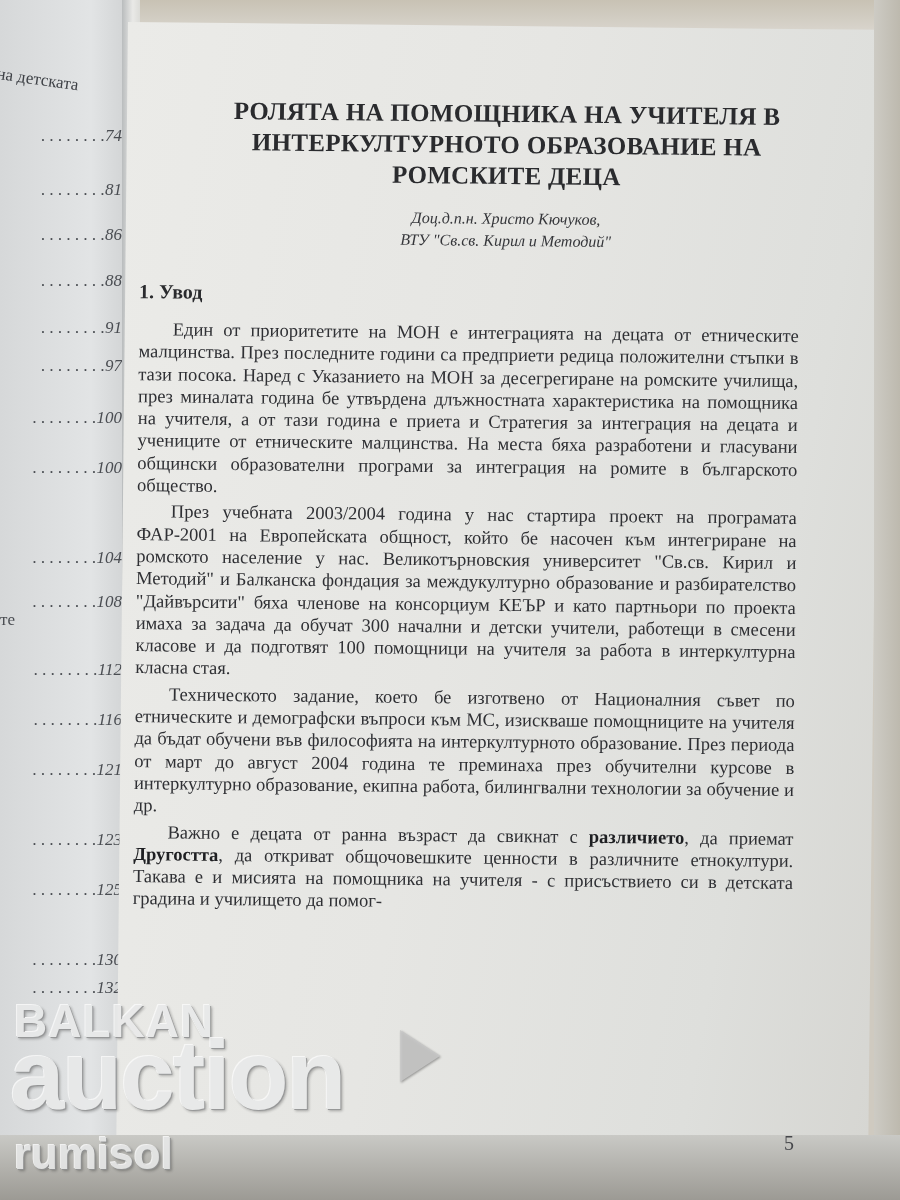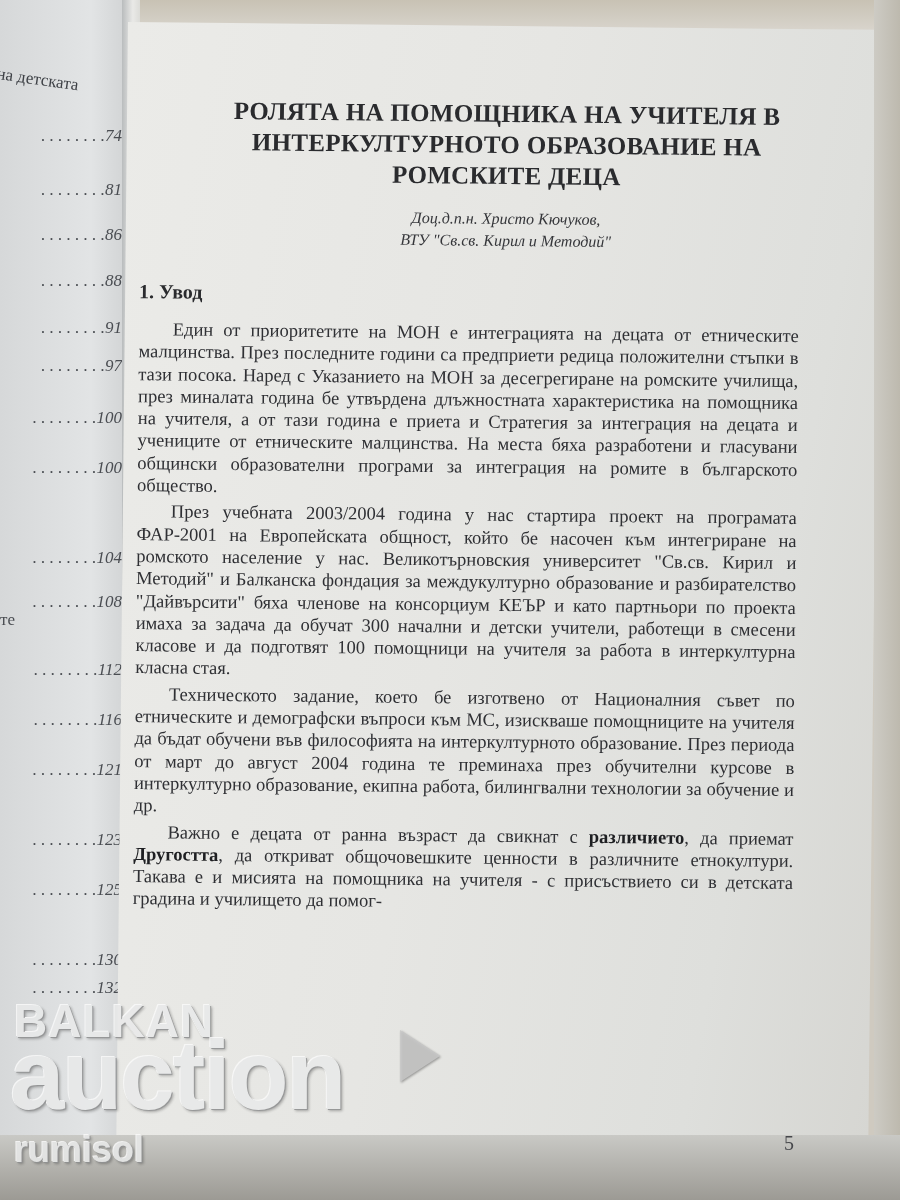--- a/index.html
+++ b/index.html
@@ -66,21 +66,21 @@
     position:absolute; left:648px; top:1108px; font-size:20px; color:#45464a;
   }
   
   .wm {
     position:absolute; color:#e9eaea; font-family:"Liberation Sans","DejaVu Sans",sans-serif;
     font-weight:bold; text-shadow:1px 1px 0 #8a8b8c, -1px -1px 0 #fafafa, 2px 2px 3px rgba(0,0,0,0.35);
     opacity:0.85; line-height:1;
   }
   .wm-balkan { left:14px; top:998px; font-size:46px; letter-spacing:1px; }
   .wm-auction { left:10px; top:1026px; font-size:98px; letter-spacing:-2px; }
-  .wm-rumisol { left:14px; top:1132px; font-size:36px; }
+  .wm-rumisol { left:14px; top:1132px; font-size:44px; }
   .wm-play {
     position:absolute; left:400px; top:1030px; width:0; height:0;
     border-top:26px solid transparent; border-bottom:26px solid transparent;
     border-left:40px solid rgba(200,200,200,0.85);
     filter:drop-shadow(1px 1px 1px rgba(0,0,0,0.4));
   }
 </style>
 </head>
 <body>
 

